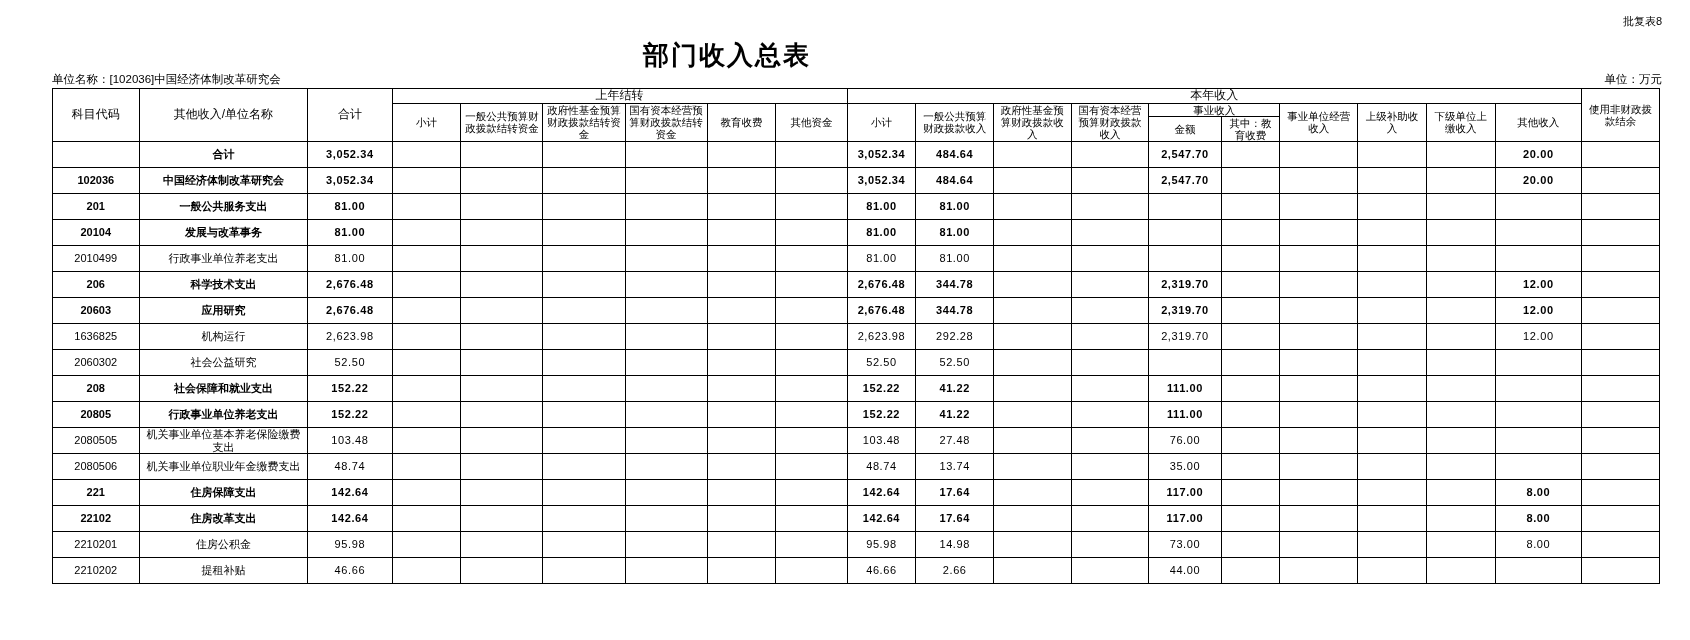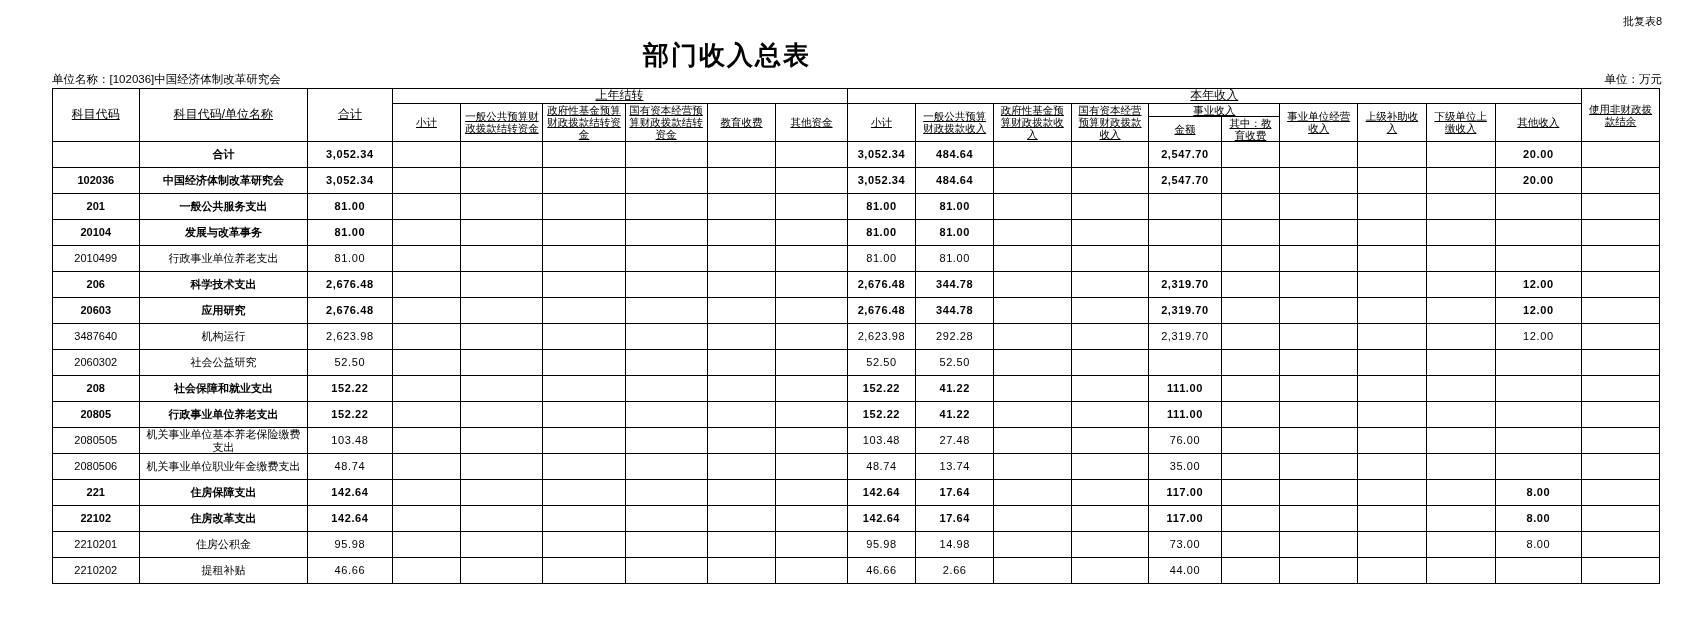--- a/index.html
+++ b/index.html
@@ -65,21 +65,20 @@
     padding: 0 3px;
     text-align: center;
     vertical-align: middle;
     line-height: 1.15;
     font-weight: normal;
     overflow: hidden;
   }
   thead th {
     font-size: 10.5px;
     line-height: 1.12;
-    text-decoration: underline;
   }
   thead th.big {
     font-size: 12px;
   }
   tbody td {
     height: 25px;
   }
   td.code {
     text-align: left;
     padding-left: 6px;
@@ -135,21 +134,21 @@
       <col style="width:53px">
       <col style="width:70px">
       <col style="width:62px">
       <col style="width:62px">
       <col style="width:78px">
       <col style="width:70px">
     </colgroup>
     <thead>
       <tr>
         <th class="big" rowspan="4">科目代码</th>
-        <th class="big" rowspan="4">科目代码/单位名称</th>
+        <th class="big" rowspan="4">其他收入/单位名称</th>
         <th class="big" rowspan="4">合计</th>
         <th class="big" colspan="6">上年结转</th>
         <th class="big" colspan="10">本年收入</th>
         <th rowspan="4">使用非财政拨款结余</th>
       </tr>
       <tr>
         <th rowspan="3">小计</th>
         <th rowspan="3">一般公共预算财政拨款结转资金</th>
         <th rowspan="3">政府性基金预算财政拨款结转资金</th>
         <th rowspan="3">国有资本经营预算财政拨款结转资金</th>
@@ -320,21 +319,21 @@
           <td class="num"></td>
           <td class="num">2,319.70</td>
           <td class="num"></td>
           <td class="num"></td>
           <td class="num"></td>
           <td class="num"></td>
           <td class="num">12.00</td>
           <td class="num"></td>
         </tr>
         <tr class="lvl4">
-          <td class="code">3487640</td>
+          <td class="code">1636825</td>
           <td class="name ind4">机构运行</td>
           <td class="num">2,623.98</td>
           <td class="num"></td>
           <td class="num"></td>
           <td class="num"></td>
           <td class="num"></td>
           <td class="num"></td>
           <td class="num"></td>
           <td class="num">2,623.98</td>
           <td class="num">292.28</td>

